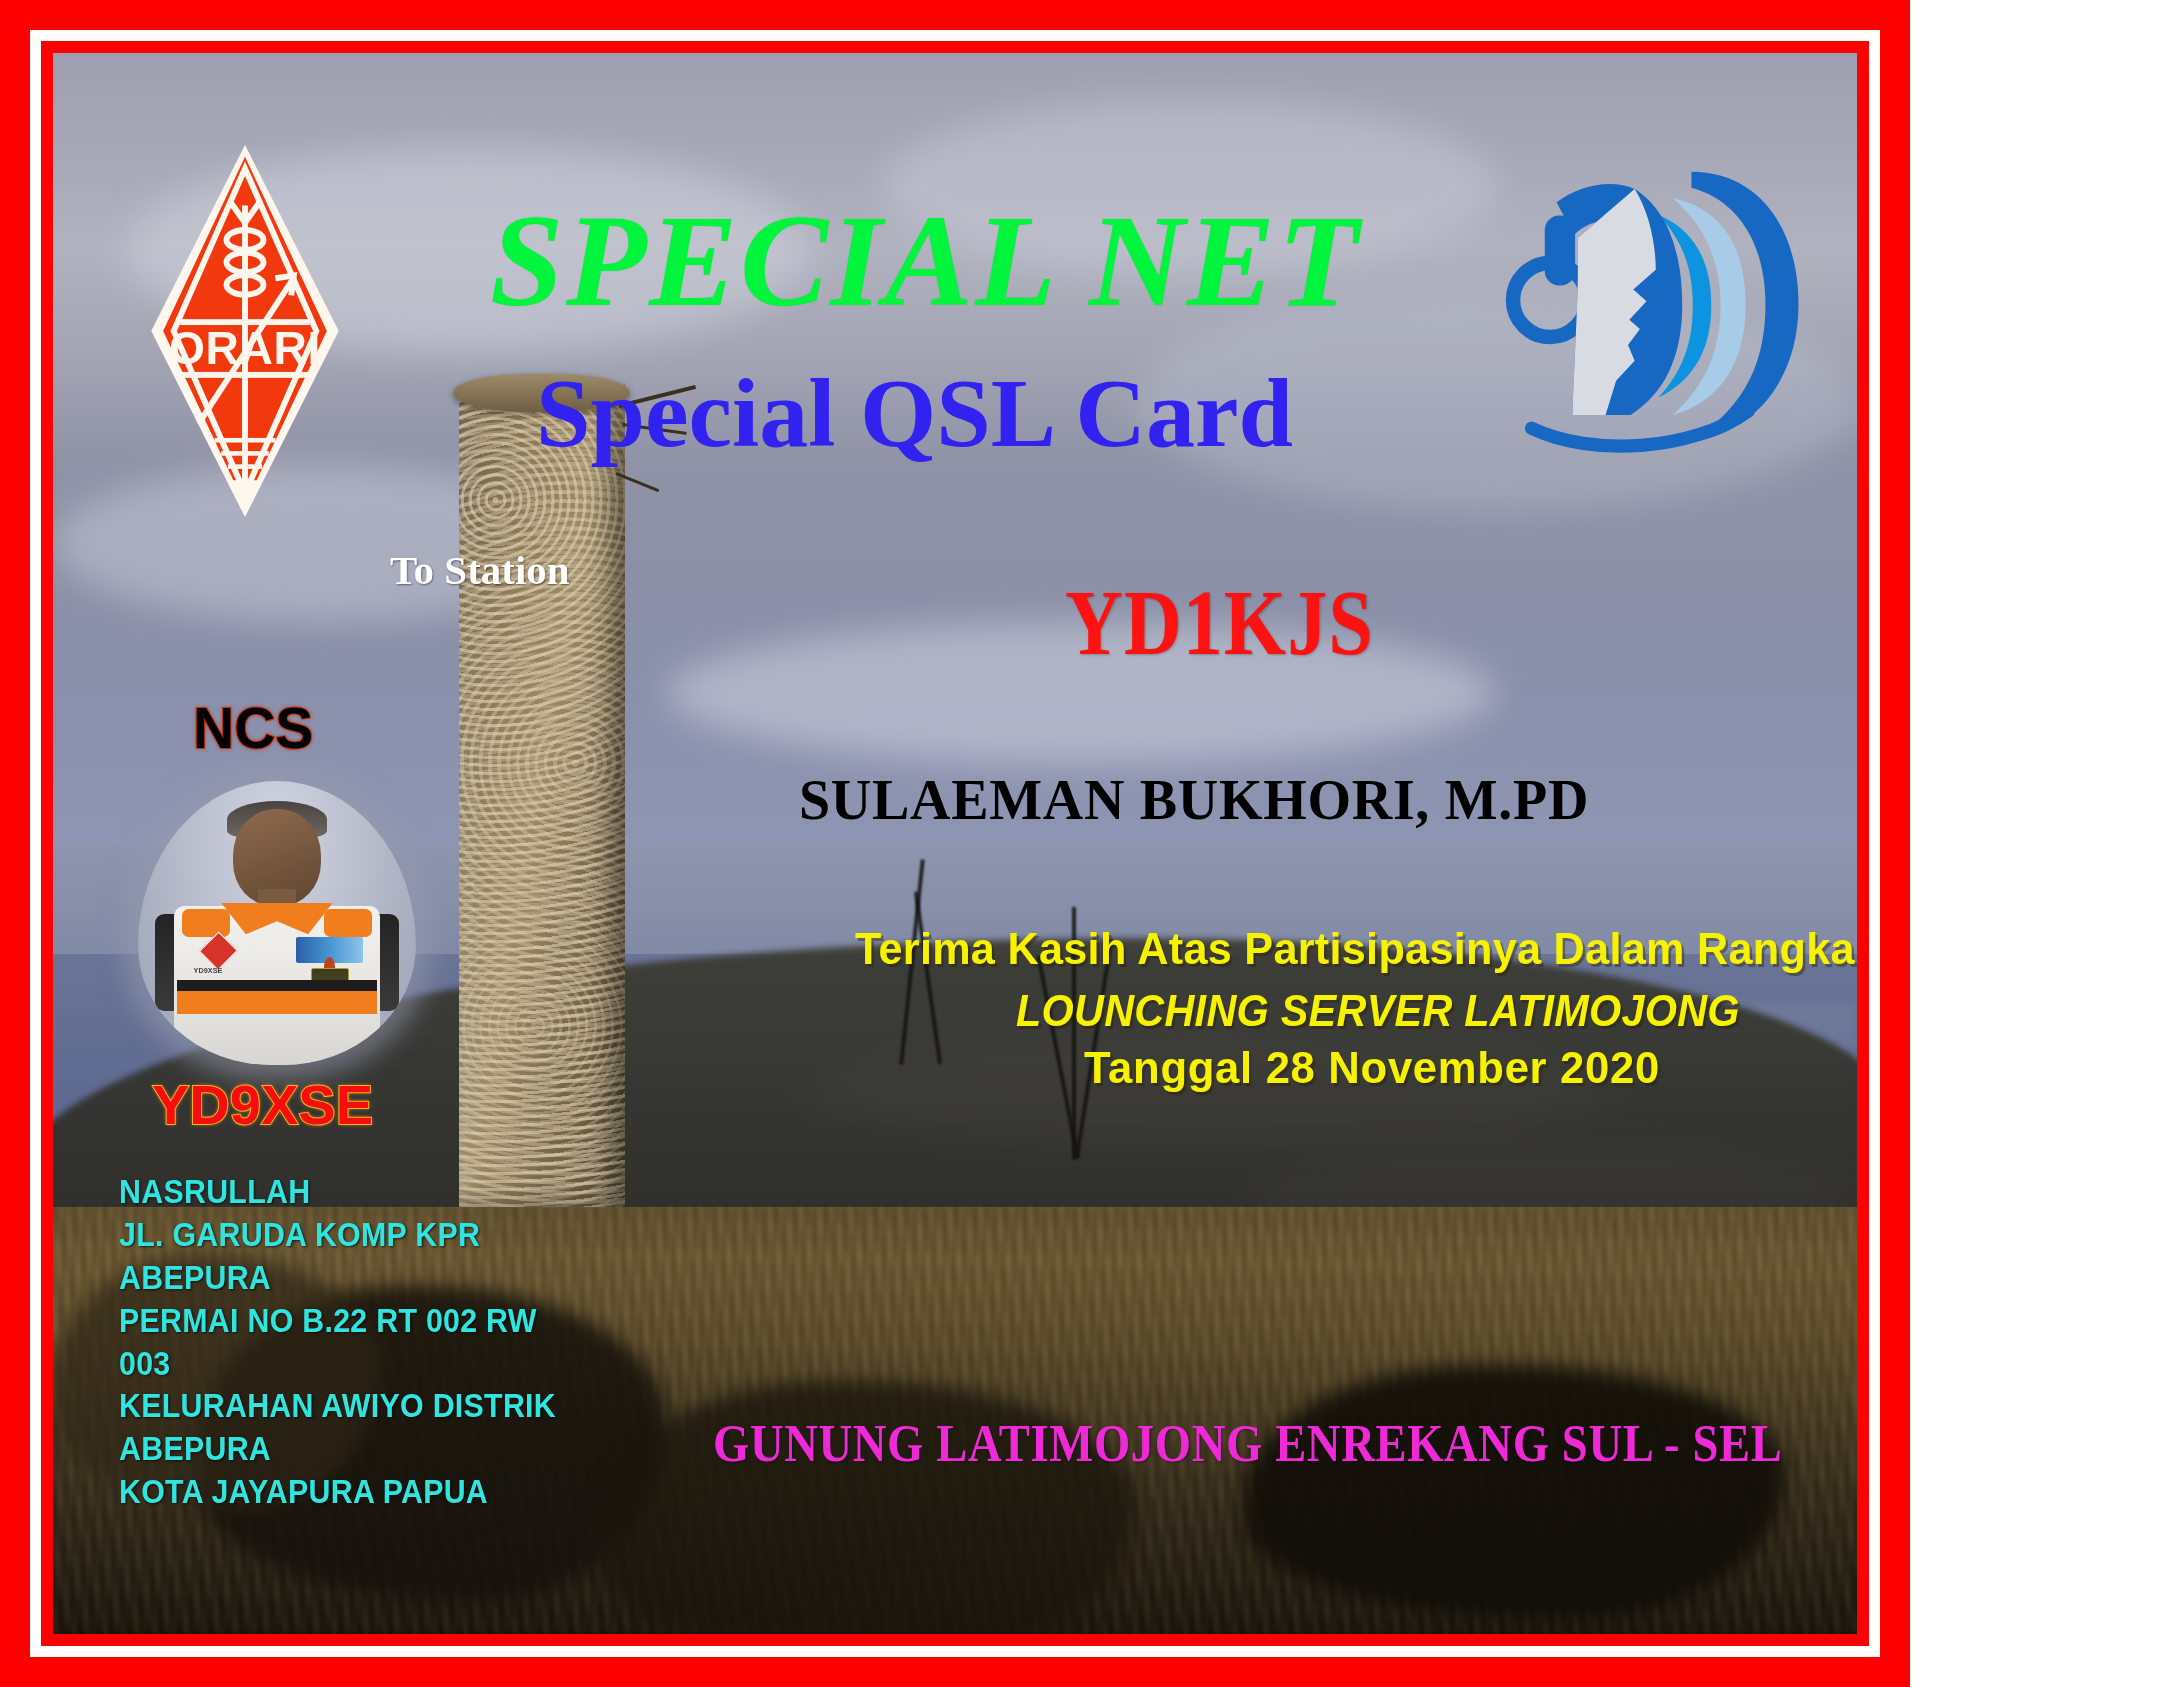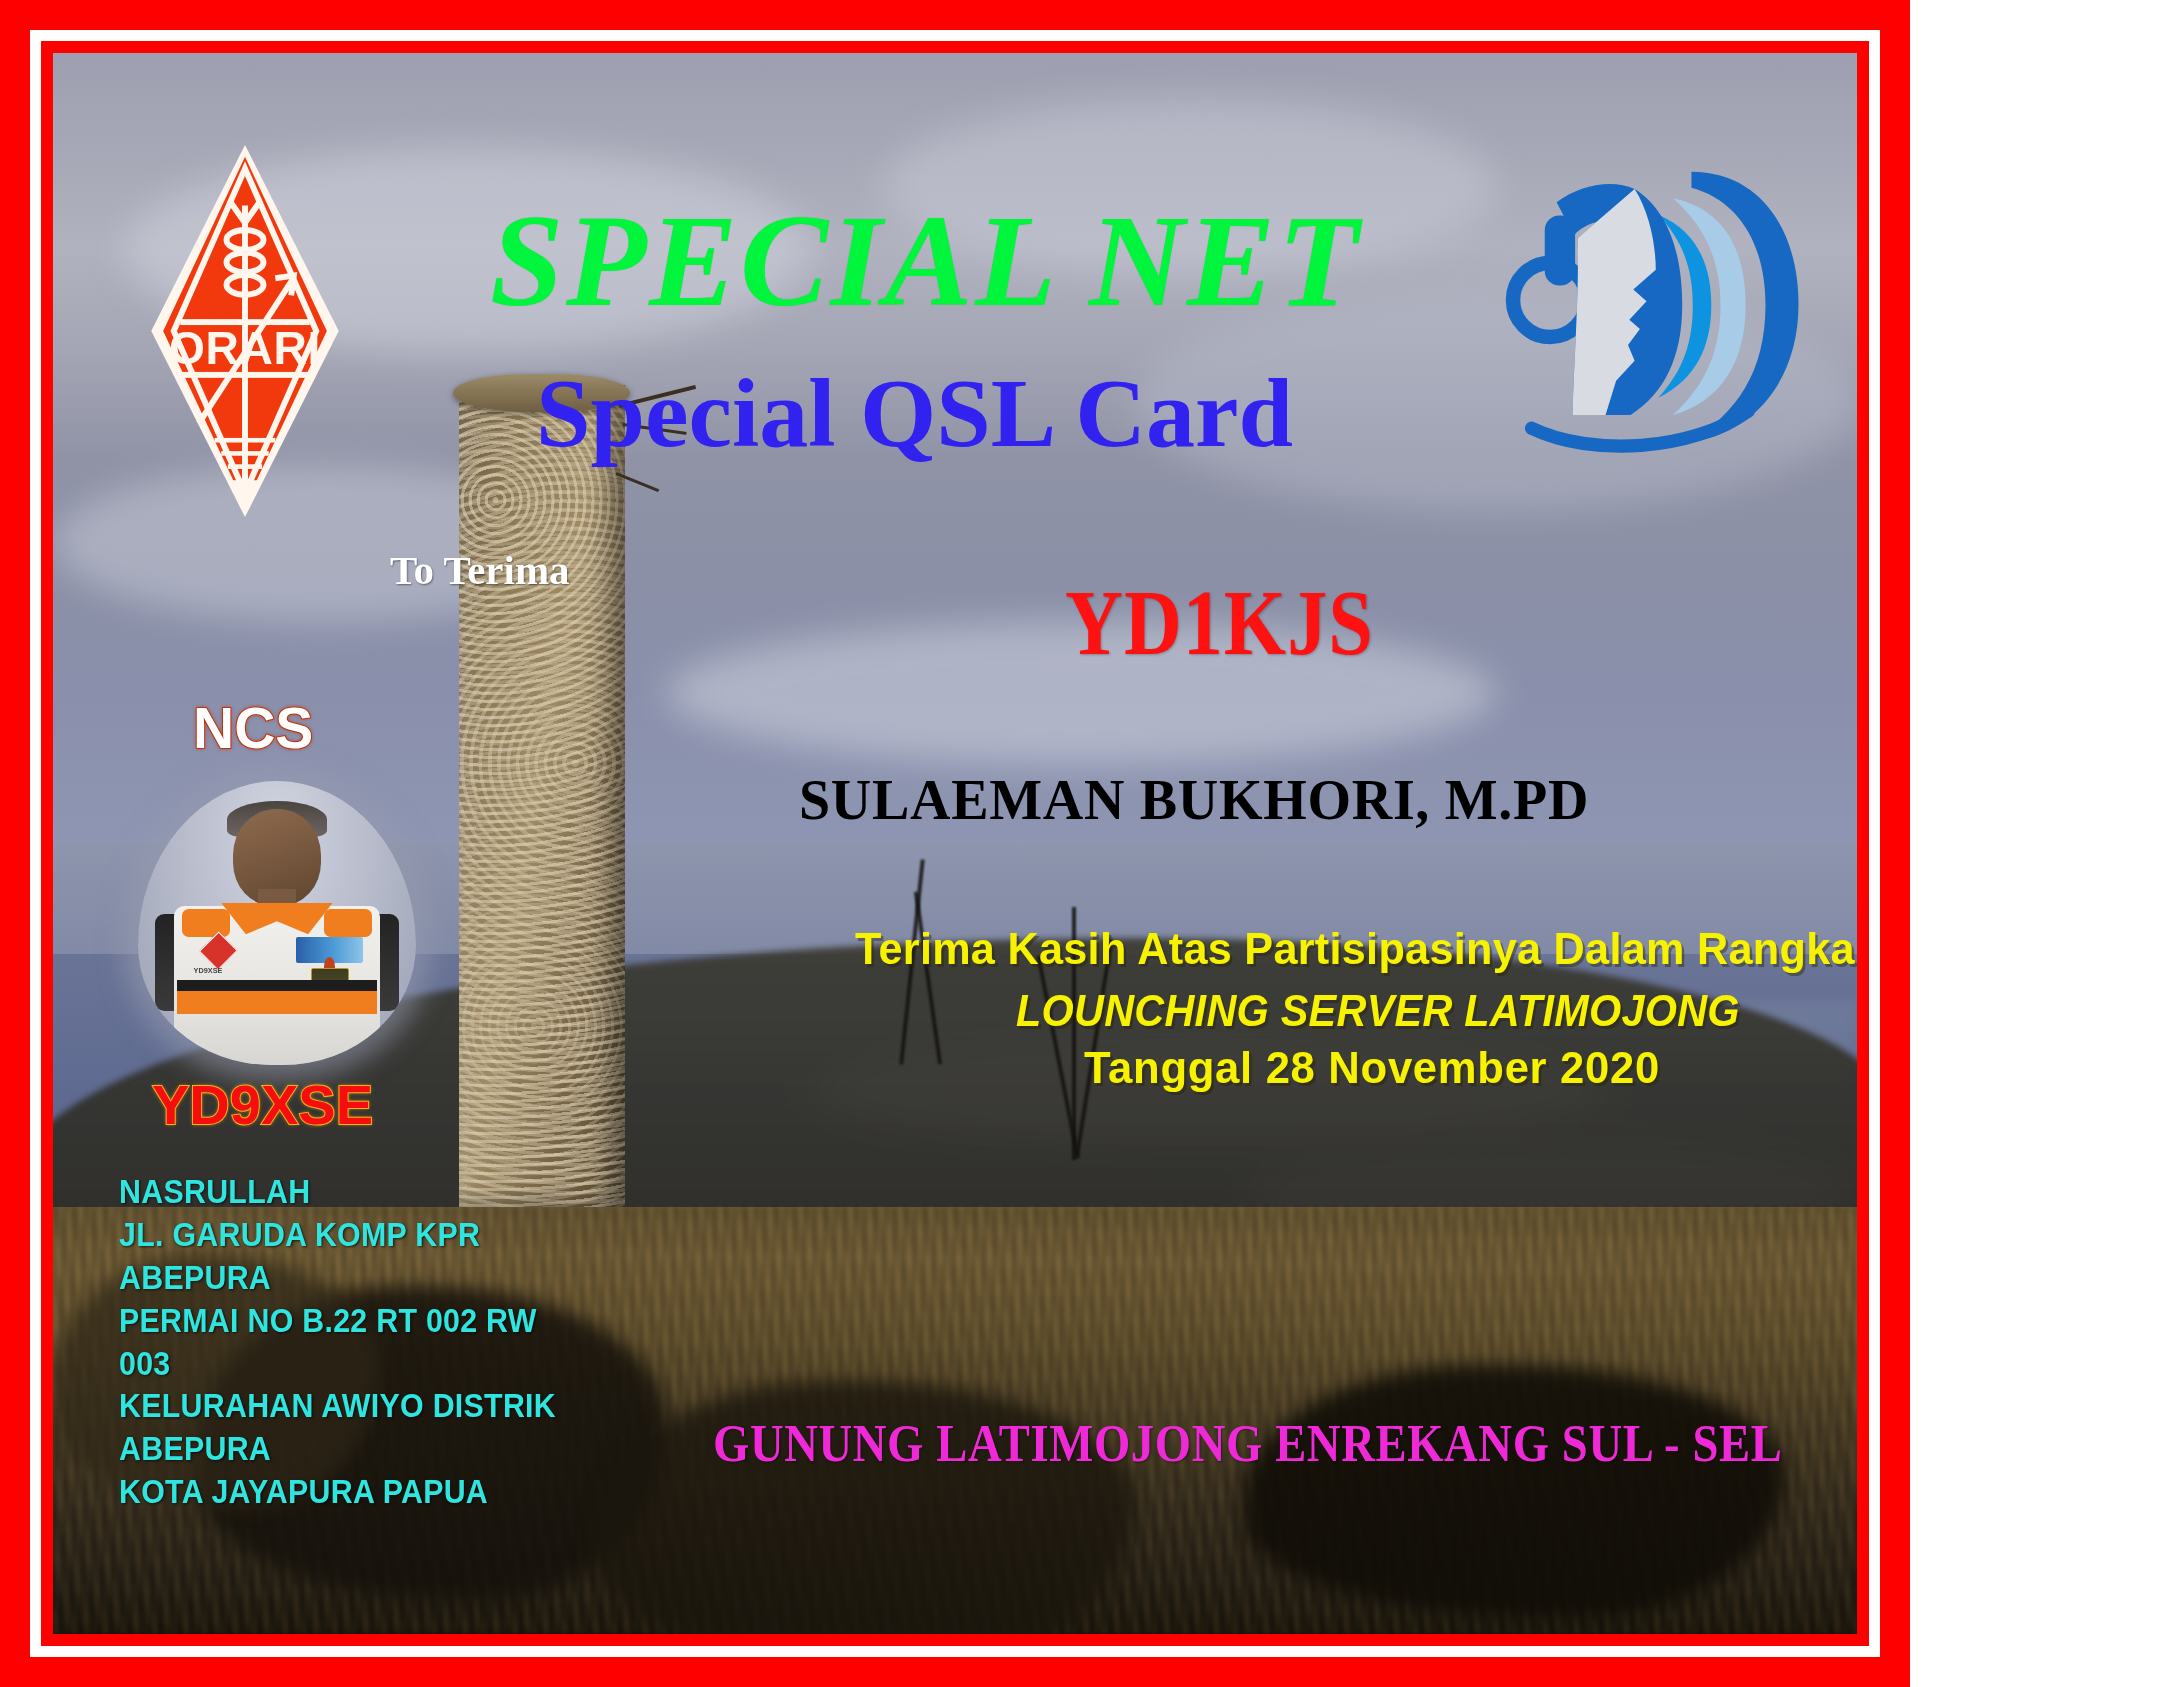--- a/index.html
+++ b/index.html
@@ -95,21 +95,21 @@
       font-family:"Liberation Sans",sans-serif;font-weight:700;font-size:45px;color:#f7f200;
       letter-spacing:0.7px;transform:scaleX(.97);transform-origin:left top;
       text-shadow:2.6px 2.6px 0 rgba(40,34,0,.42);}
   .t-gunung{left:660px;top:1360px;
       font-family:"Liberation Serif",serif;font-weight:700;font-size:53px;color:#f029d8;
       letter-spacing:0.7px;transform:scaleX(.88);transform-origin:left top;
       text-shadow:1.3px 1.3px 2px rgba(0,0,0,.35);}
 
   
   .t-ncs{left:140px;top:642px;
-      font-family:"Liberation Sans",sans-serif;font-weight:700;font-size:57px;color:#ffffff;
+      font-family:"Liberation Sans",sans-serif;font-weight:700;font-size:57px;color:#000000;
       -webkit-text-stroke:2px #c8370b; paint-order:stroke fill;
       text-shadow:0 0 4px rgba(180,40,10,.9);}
   .t-yd9{left:99px;top:1019px;
       font-family:"Liberation Sans",sans-serif;font-weight:700;font-size:56px;color:#f60d0d;
       -webkit-text-stroke:2px #f3b41a; paint-order:stroke fill;
       text-shadow:0 0 4.6px rgba(245,170,20,.85);}
   .ncsphoto{position:absolute;left:85px;top:728px;width:278px;height:284px;
       border-radius:50% 50% 48% 48%/58% 58% 42% 42%;
       overflow:hidden;filter:blur(0.2px);
       box-shadow:0 0 25px 16px rgba(150,155,175,.55);}
@@ -241,21 +241,21 @@
                  C122 318 130 220 128 130 Z" fill="#d9dbe3"></path>
         <path d="M216 60 C244 100 252 150 250 186 L214 214 L234 230 L208 256
                  L224 270 L206 294 L216 318 L188 348 L172 398 L214 398
                  C264 364 288 308 288 232 C288 148 262 88 216 60 Z" fill="#0d93e0" opacity="0"></path>
         <path d="M58 418 C150 462 300 452 386 392" fill="none" stroke="#1668c2" stroke-width="20" stroke-linecap="round"></path>
       </svg>
     </div>
 
     <div class="abs nowrap t-qsl">Special QSL Card</div>
     <div class="abs nowrap t-specialnet">SPECIAL NET</div>
-    <div class="abs nowrap t-tostation">To Terima</div>
+    <div class="abs nowrap t-tostation">To Station</div>
     <div class="abs nowrap t-call">YD1KJS</div>
     <div class="abs nowrap t-name">SULAEMAN BUKHORI, M.PD</div>
     <div class="abs nowrap t-thanks">Terima Kasih Atas Partisipasinya Dalam Rangka</div>
     <div class="abs nowrap t-launch">LOUNCHING SERVER LATIMOJONG</div>
     <div class="abs nowrap t-date">Tanggal  28  November  2020</div>
     <div class="abs nowrap t-gunung">GUNUNG LATIMOJONG ENREKANG SUL - SEL</div>
 
     <div class="abs nowrap t-ncs">NCS</div>
 
     <div class="ncsphoto">

